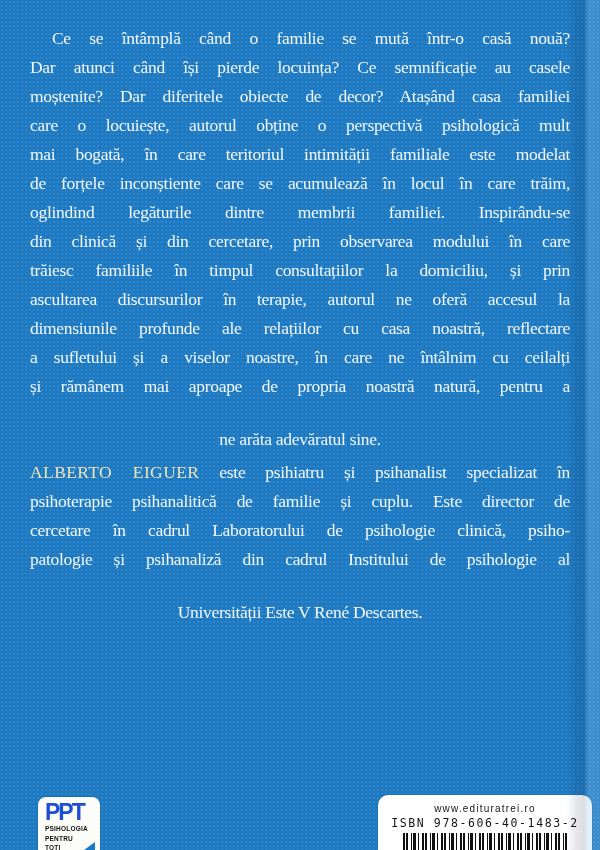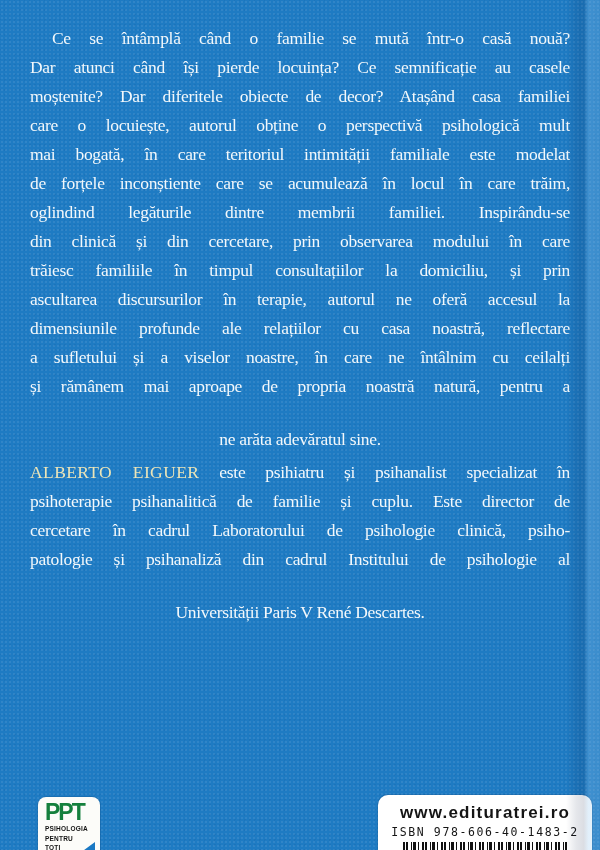--- a/index.html
+++ b/index.html
@@ -47,38 +47,38 @@
   .ppt-box {
     position:absolute; left:38px; top:797px; width:62px; height:70px;
     background:#fcfcf9; border-radius:8px;
     box-shadow: 0 0 0 1px rgba(0,40,80,0.15);
     padding:3px 0 0 7px; box-sizing:border-box;
     font-family:"Liberation Sans","DejaVu Sans",sans-serif;
     color:#131313;
   }
   .ppt-acronym {
     font-weight:900; font-size:23px; line-height:24px; letter-spacing:-2px;
-    color:#15803d;
+    color:#1d4ed8;
   }
   .ppt-sub { font-weight:bold; font-size:6.5px; line-height:9.5px; letter-spacing:0.2px; }
   .ppt-arrow {
     position:absolute; right:5px; bottom:14px; width:15px; height:11px;
     background:#1a79c4;
     clip-path: polygon(0 100%, 100% 0, 100% 100%, 55% 78%);
   }
   
   .bc-box {
     position:absolute; left:378px; top:795px; width:214px; height:70px;
     background:#ffffff; border-radius:10px;
     box-shadow: 0 0 0 1px rgba(0,40,80,0.15);
     text-align:center;
     font-family:"Liberation Sans","DejaVu Sans",sans-serif;
     color:#151515;
   }
-  .bc-url { margin-top:8px; font-weight:bold; font-size:17px; letter-spacing:1.2px; }
+  .bc-url { margin-top:8px; font-weight:normal; font-size:10px; letter-spacing:1.2px; }
   .bc-isbn { margin-top:2px; font-size:11.5px; letter-spacing:1.6px; font-family:"DejaVu Sans Mono","Liberation Mono",monospace; }
   .bc-bars {
     margin:3px auto 0 auto; width:164px; height:20px;
     background: repeating-linear-gradient(90deg,
       #111 0 2px, #fff 2px 3px,
       #111 3px 5px, #fff 5px 8px,
       #111 8px 9px, #fff 9px 10px,
       #111 10px 13px, #fff 13px 15px,
       #111 15px 16px, #fff 16px 19px);
   }
@@ -104,21 +104,21 @@
       <div class="tline jline">și rămânem mai aproape de propria noastră natură, pentru a</div>
       <div class="tline last">ne arăta adevăratul sine.</div>
     </div>
 
   <div class="textblock author">
     <div class="tline jline"><span class="author-name">ALBERTO EIGUER</span> <span>este psihiatru și psihanalist specializat în</span></div>
     <div>
         <div class="tline jline">psihoterapie psihanalitică de familie și cuplu. Este director de</div>
         <div class="tline jline">cercetare în cadrul Laboratorului de psihologie clinică, psiho-</div>
         <div class="tline jline">patologie și psihanaliză din cadrul Institului de psihologie al</div>
-        <div class="tline last">Universității Paris V René Descartes.</div>
+        <div class="tline last">Universității Este V René Descartes.</div>
       </div>
   </div>
 
   <div class="ppt-box">
     <div class="ppt-acronym">PPT</div>
     <div class="ppt-sub">PSIHOLOGIA</div>
     <div class="ppt-sub">PENTRU</div>
     <div class="ppt-sub">TOȚI</div>
     <div class="ppt-arrow"></div>
   </div>

